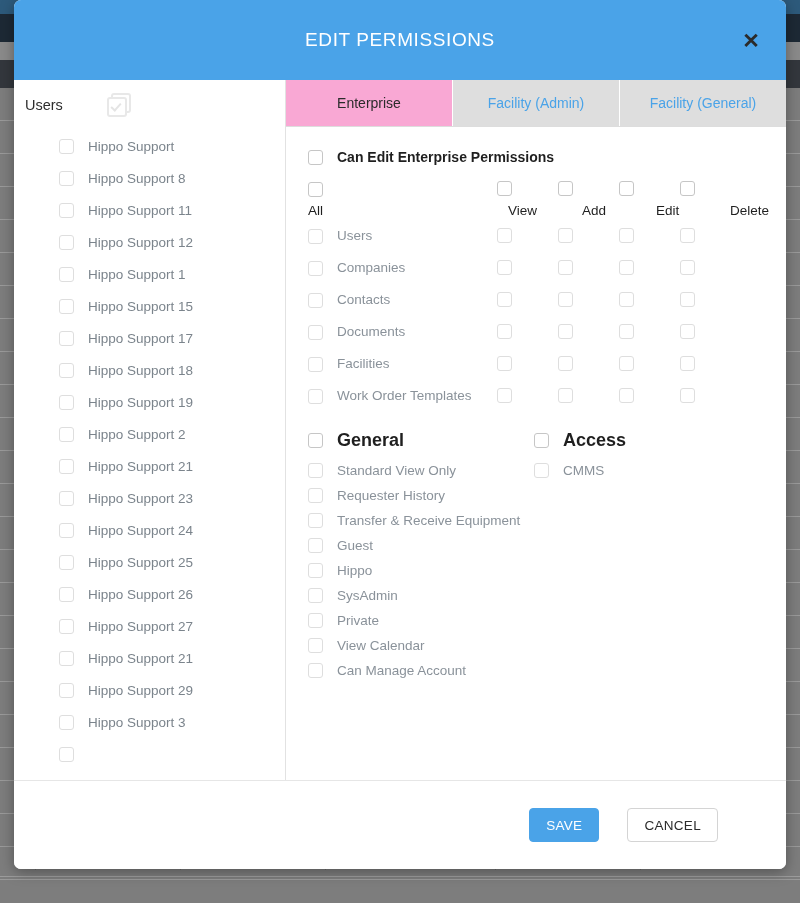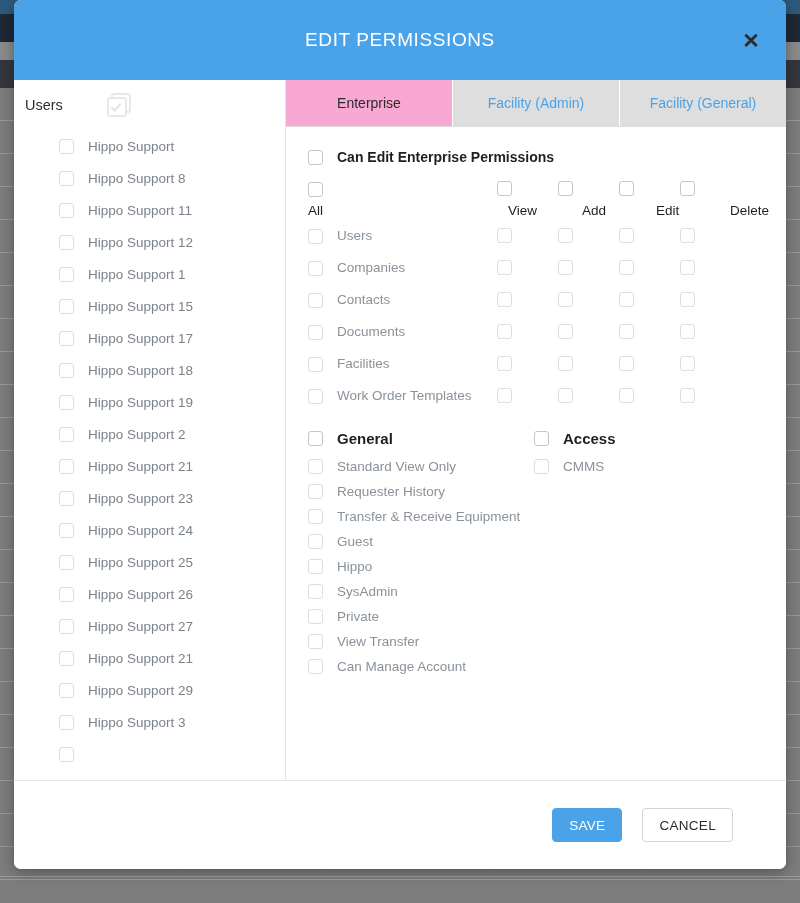--- a/index.html
+++ b/index.html
@@ -315,21 +315,21 @@
   }
   .ga-col-general { width: 226px; flex: 0 0 226px; }
   .ga-col-access  { flex: 0 0 auto; }
   .ga-head {
     display: flex;
     align-items: center;
     margin-bottom: 12px;
   }
   .ga-head .lbl {
     margin-left: 14px;
-    font-size: 15px;
+    font-size: 18px;
     color: #1f1f1f;
     font-weight: 700;
   }
   .ga-item {
     display: flex;
     height: 25px;
     cursor: pointer;
   }
   .ga-item .lbl {
     margin-left: 14px;
@@ -339,22 +339,22 @@
   }
 
   
   .modal-footer {
     flex: 0 0 auto;
     height: 88px;
     border-top: 1px solid #e6e6e6;
     display: flex;
     align-items: center;
     justify-content: flex-end;
-    padding-right: 53px;
-    gap: 20px;
+    padding-right: 68px;
+    gap: 28px;
     background: #fff;
   }
   .btn {
     height: 34px;
     min-width: 62px;
     padding: 0 16px;
     border-radius: 4px;
     font-size: 13.5px;
     display: inline-flex;
     align-items: center;
@@ -701,21 +701,21 @@
                 <div class="ga-item">
                   <span class="cb"></span>
                   <span class="lbl">SysAdmin</span>
                 </div>
                 <div class="ga-item">
                   <span class="cb"></span>
                   <span class="lbl">Private</span>
                 </div>
                 <div class="ga-item">
                   <span class="cb"></span>
-                  <span class="lbl">View Transfer</span>
+                  <span class="lbl">View Calendar</span>
                 </div>
                 <div class="ga-item">
                   <span class="cb"></span>
                   <span class="lbl">Can Manage Account</span>
                 </div>
               </div>
           </div>
           <div class="ga-col-access">
             <div class="ga-head">
               <span class="cb dark"></span>

